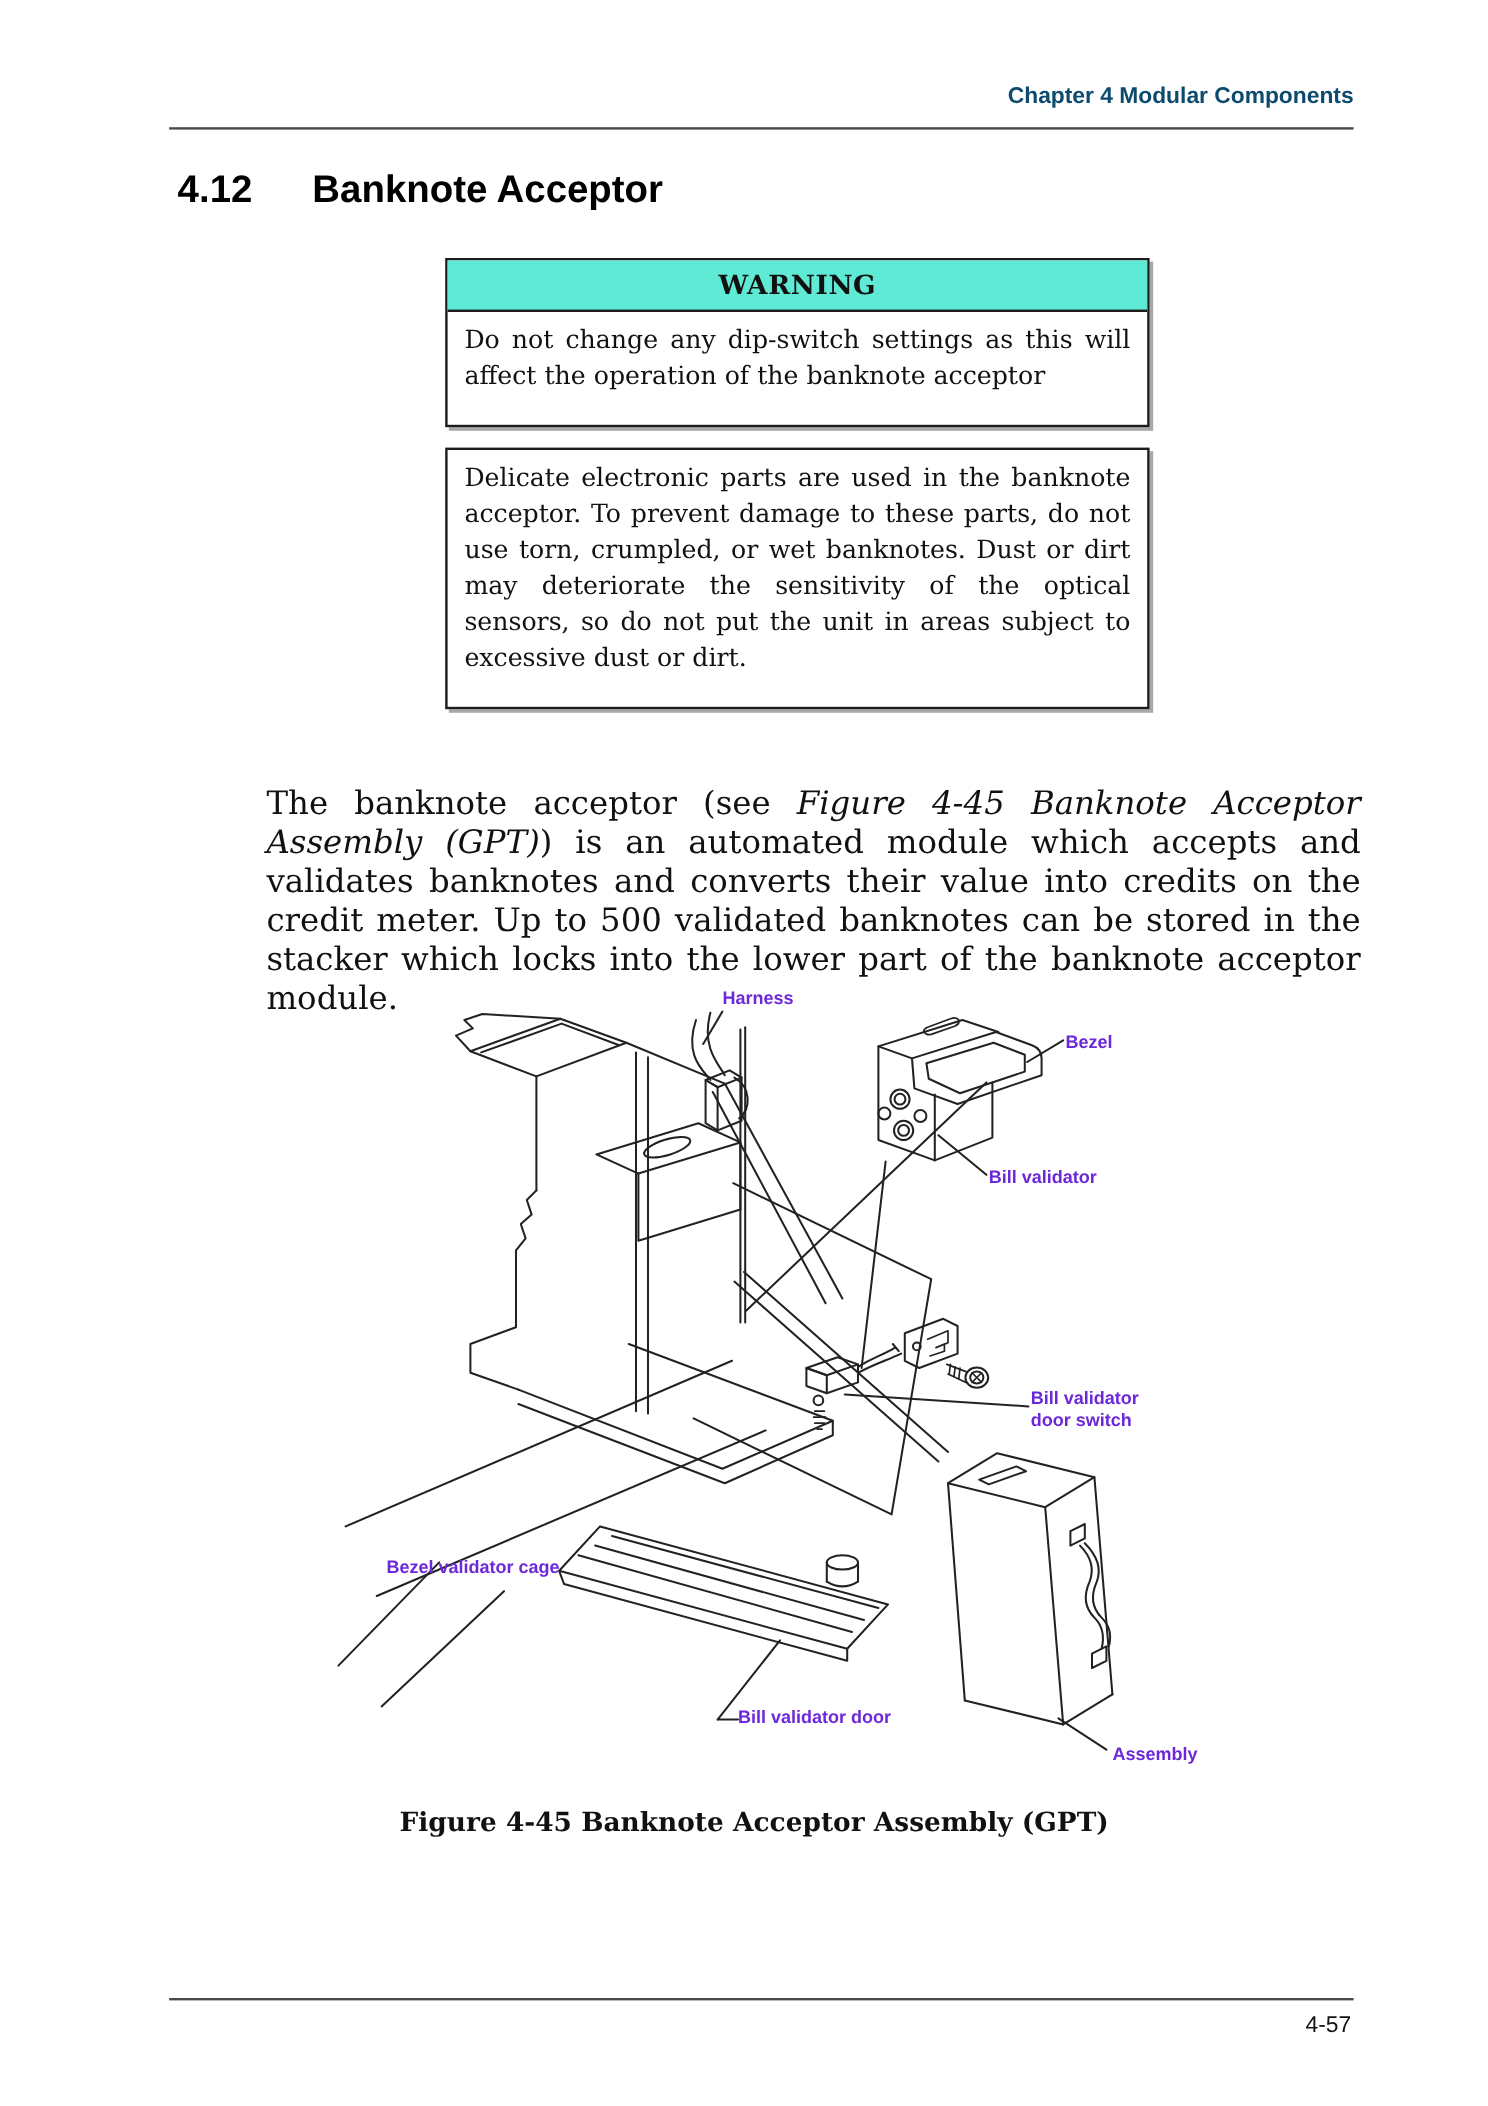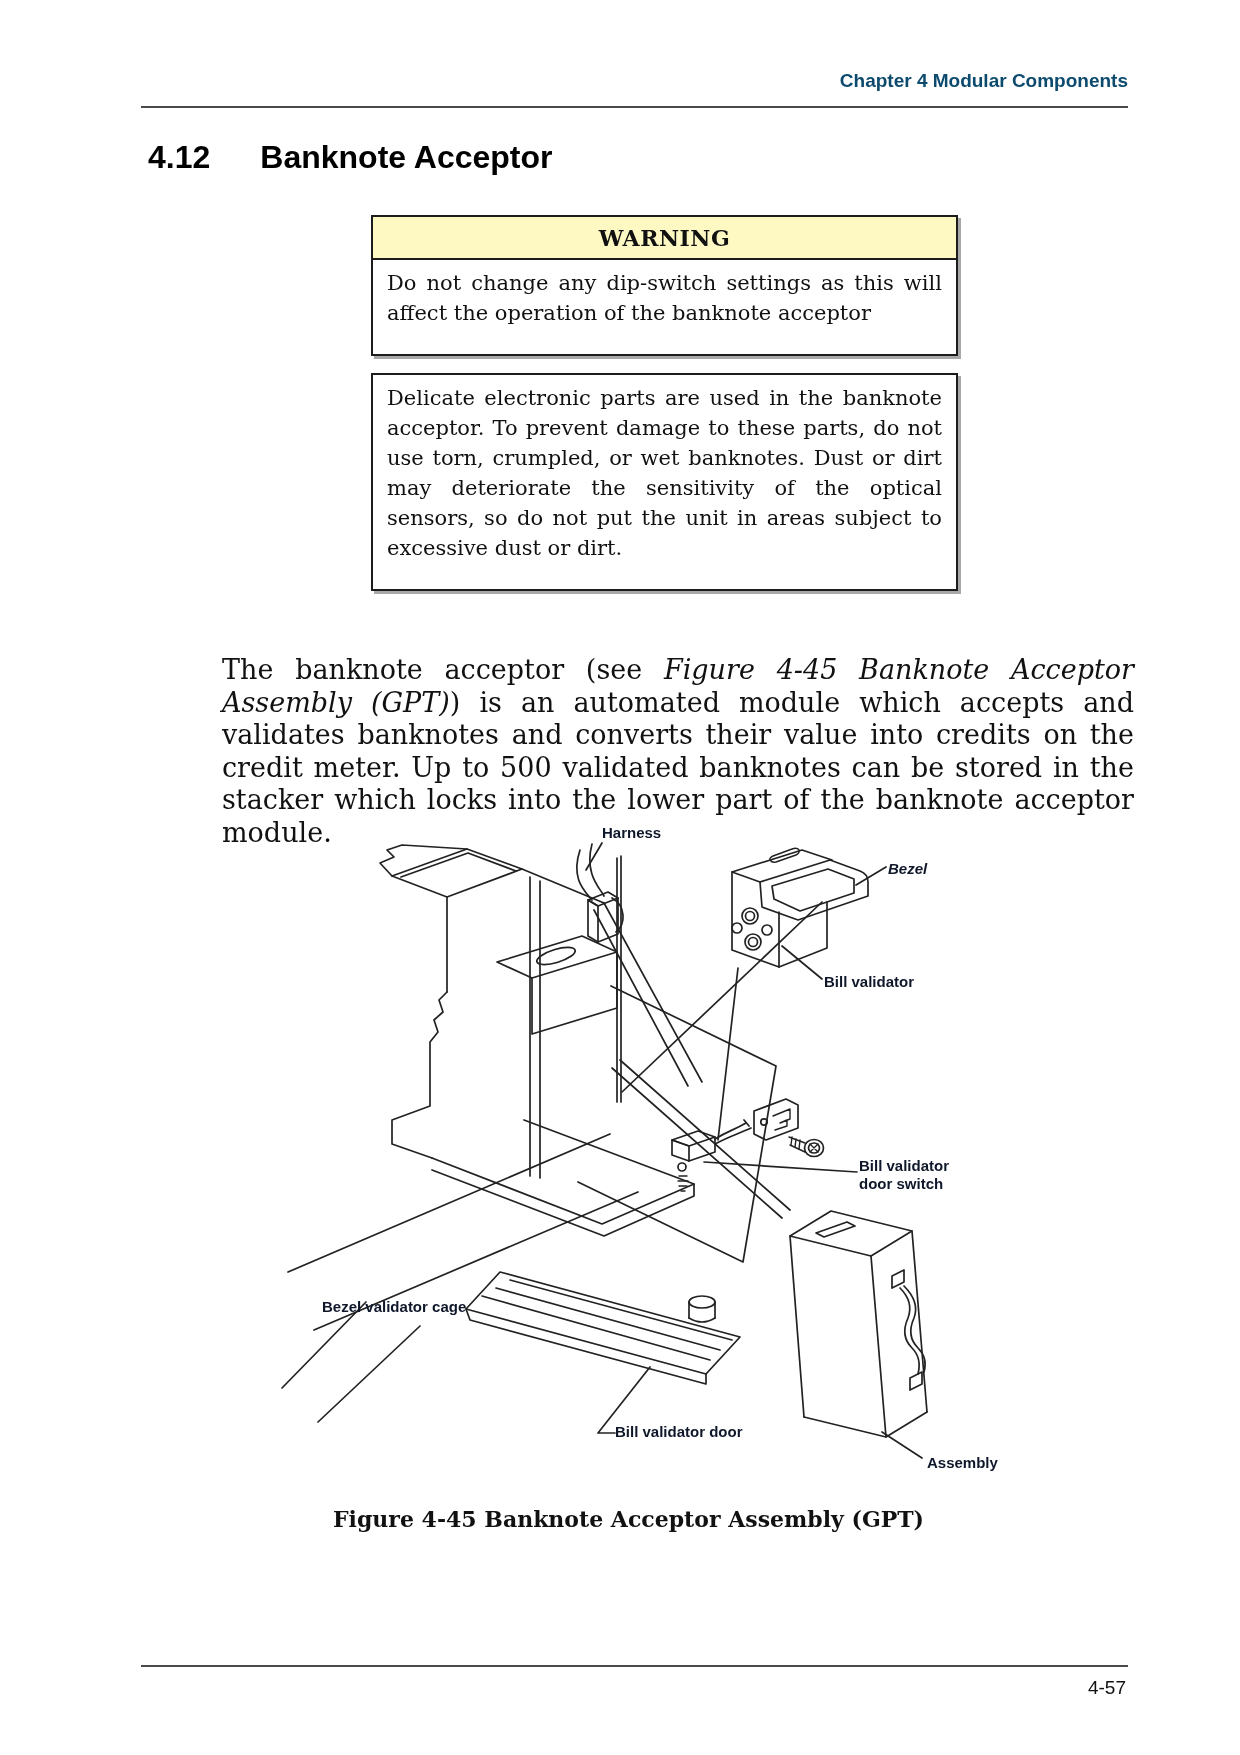--- a/index.html
+++ b/index.html
@@ -17,41 +17,41 @@
   .section-heading{
     position:absolute;top:141px;left:148px;margin:0;
     font-family:"Liberation Sans",sans-serif;font-weight:bold;font-size:32px;line-height:1;
     display:flex;gap:50px;color:#000;
   }
   .callout{
     position:absolute;left:371px;width:587px;border:2px solid #1c1c1c;background:#fff;
     box-shadow:3px 3px 0 #a8a8a8;box-sizing:border-box;
   }
   .callout-title{
-    background:#fef9c3;border-bottom:2px solid #1c1c1c;text-align:center;
+    background:#5eead4;border-bottom:2px solid #1c1c1c;text-align:center;
     font-weight:bold;font-size:22px;padding:8px 0 7px;letter-spacing:.5px;
   }
   .callout-body{
     padding:8px 14px 26px;font-size:21px;line-height:30px;text-align:justify;
   }
   #warning-box{top:215px;}
   #note-box{top:373px;}
   .body-par{
     position:absolute;left:210px;top:642px;width:912px;margin:12px;
     font-size:27px;line-height:32.5px;text-align:justify;
   }
   .body-par em{font-style:italic;}
   .diagram{position:absolute;left:0;top:810px;width:1240px;height:700px;}
   .diagram svg{position:absolute;left:270px;top:30px;}
   .dlabel{
     position:absolute;font-family:"Liberation Sans",sans-serif;font-weight:bold;
-    font-size:15px;line-height:18px;color:#0f172a;white-space:pre-line;
+    font-size:15px;line-height:18px;color:#6d28d9;white-space:pre-line;
   }
   #lbl-harness{left:602px;top:14px;}
-  #lbl-bezel{left:888px;top:50px;font-style:italic;}
+  #lbl-bezel{left:888px;top:50px;}
   #lbl-validator{left:824px;top:163px;}
   #lbl-switch{left:859px;top:347px;}
   #lbl-cage{left:322px;top:488px;}
   #lbl-door{left:615px;top:613px;}
   #lbl-stacker{left:927px;top:644px;}
   .caption{
     position:absolute;top:1506px;left:145px;width:967px;text-align:center;
     font-size:22px;font-weight:bold;
   }
   .page-num{

